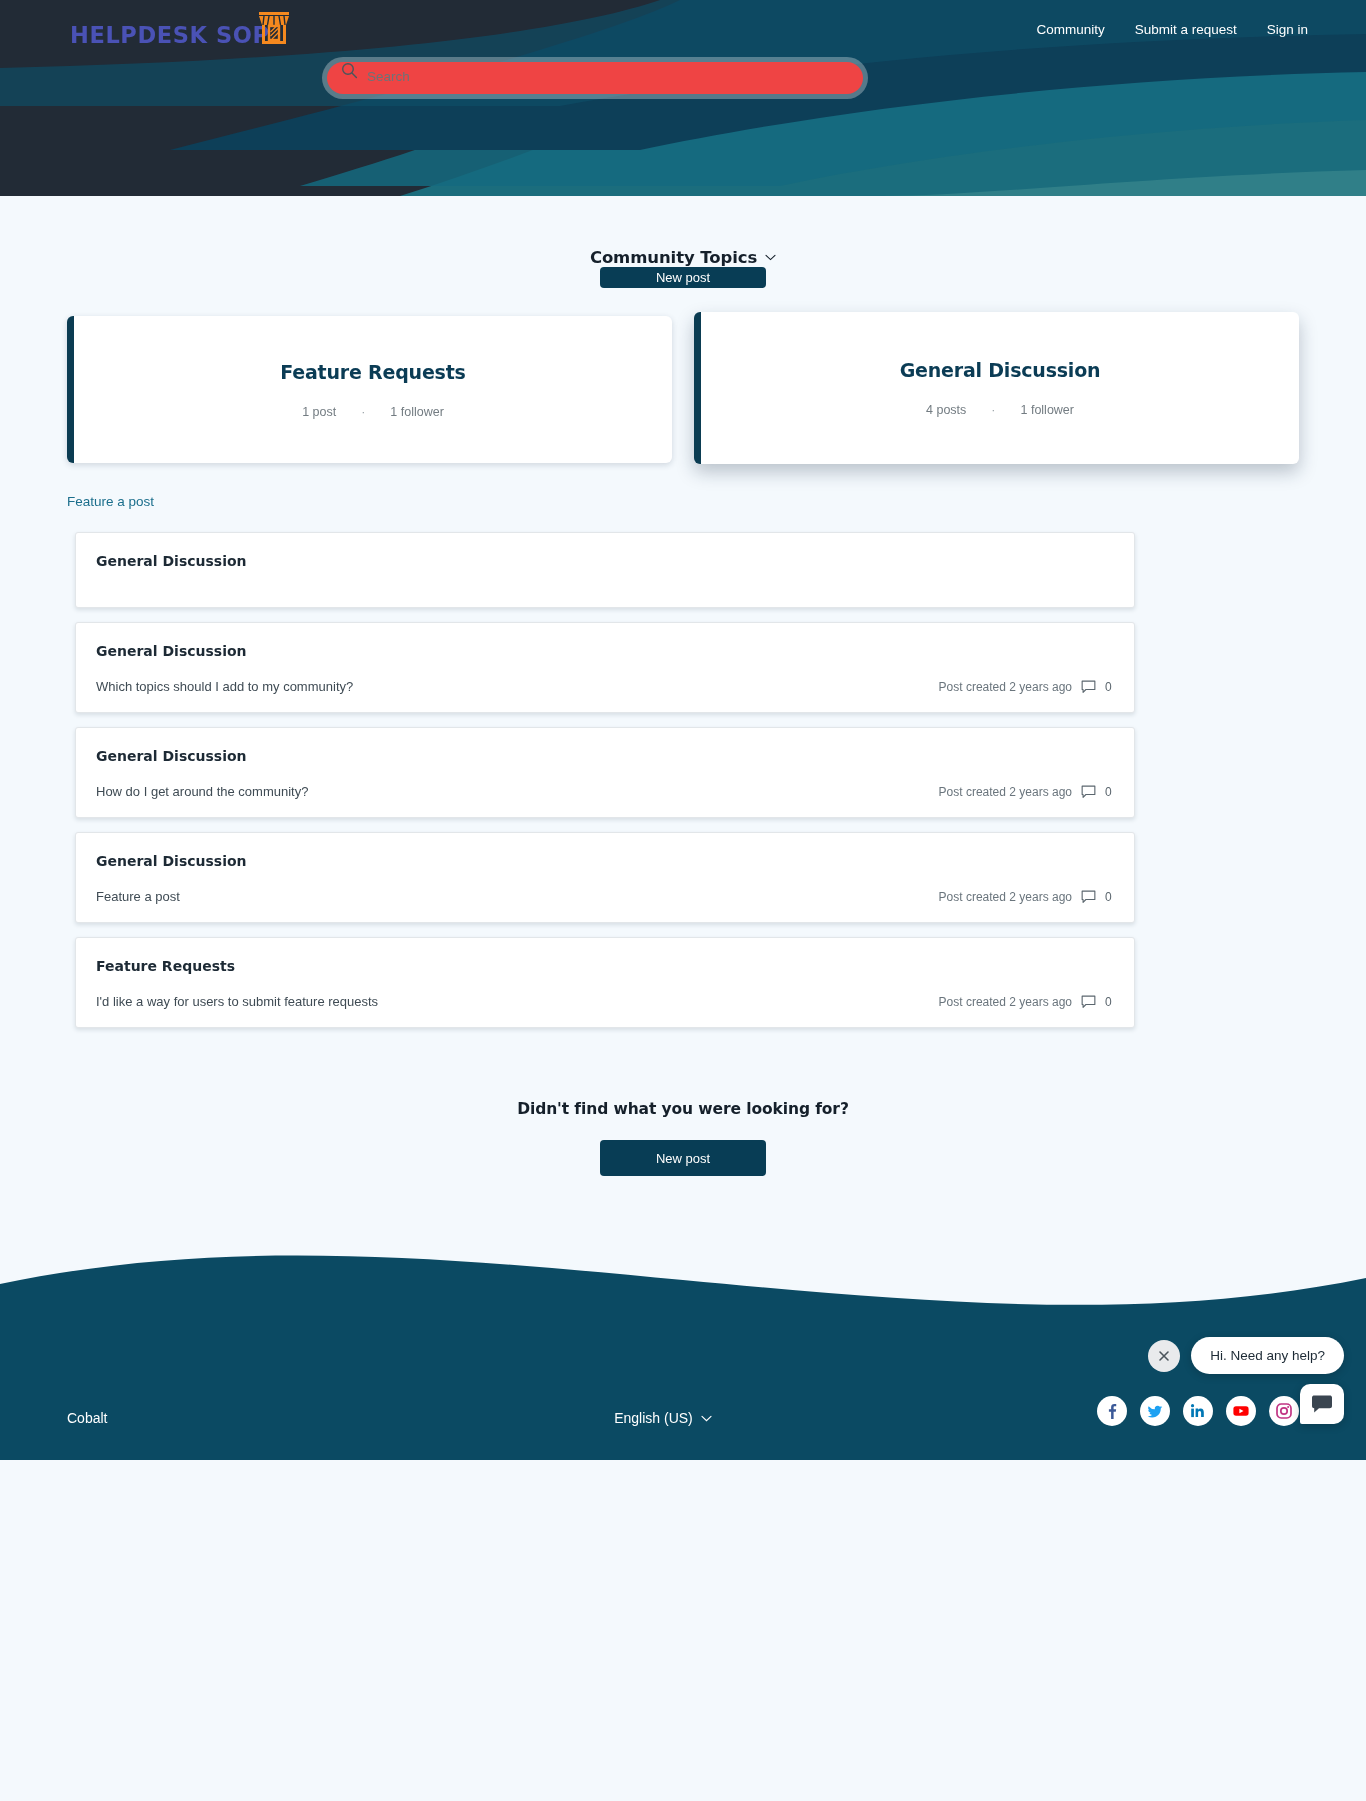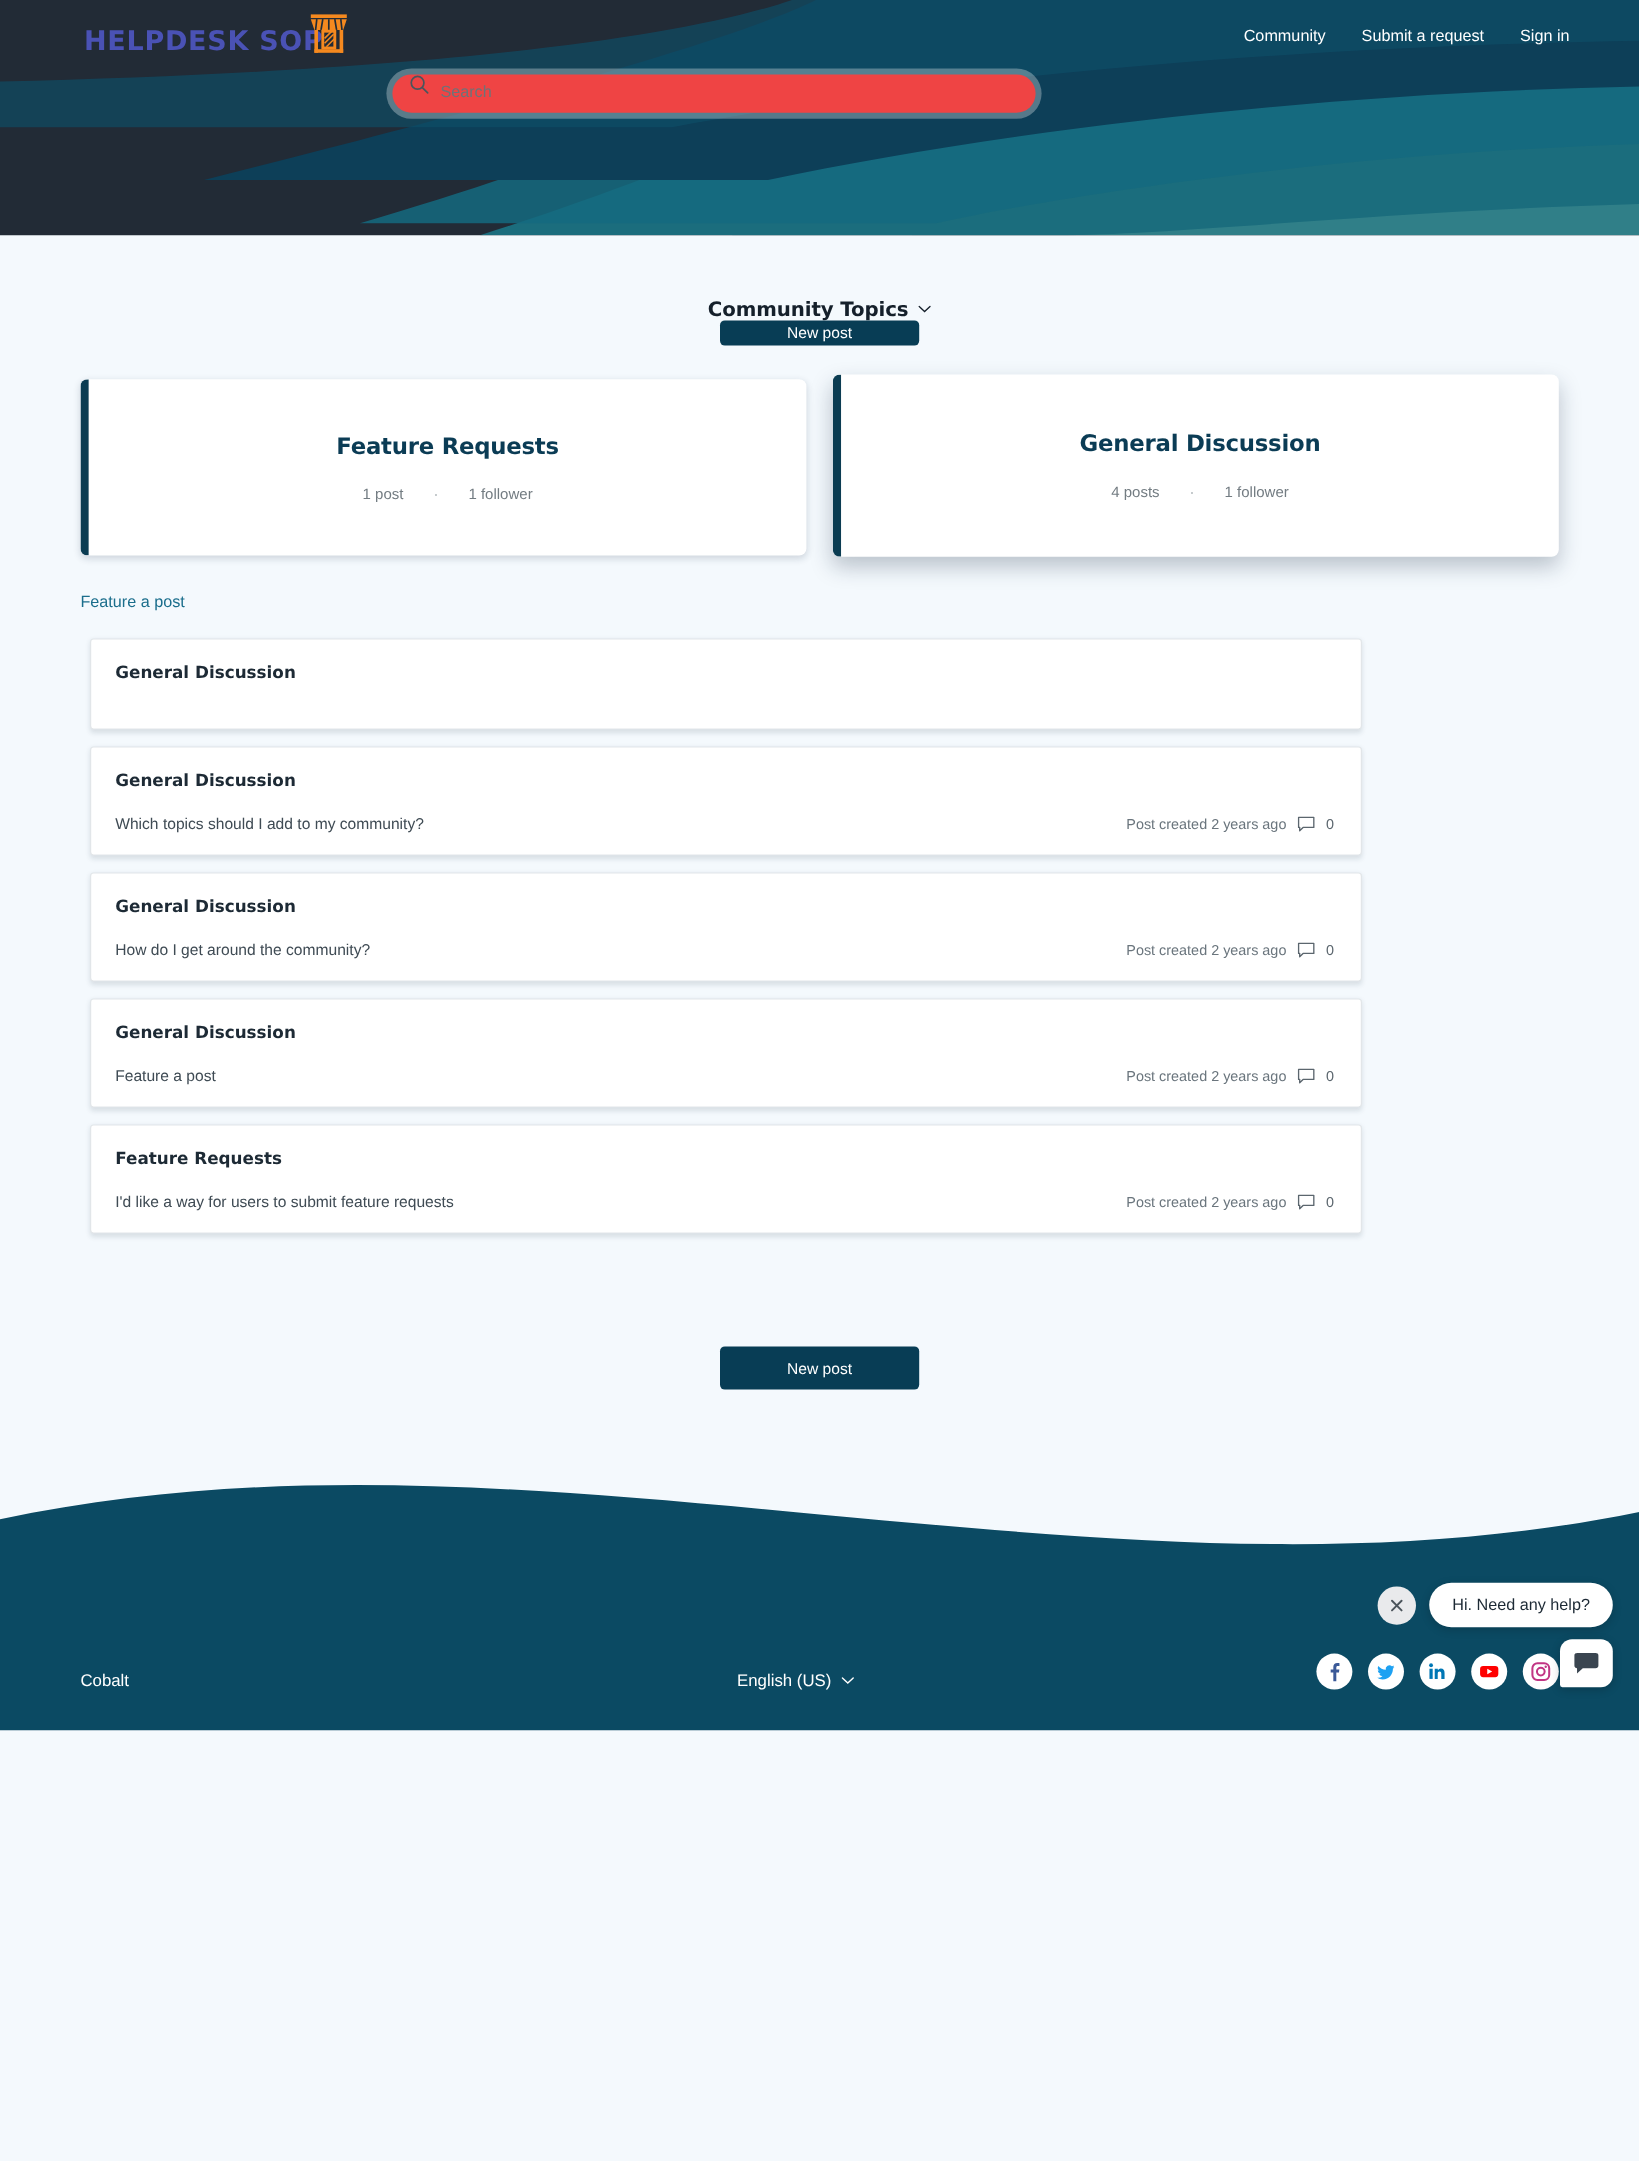--- a/index.html
+++ b/index.html
@@ -512,20 +512,21 @@
               <path d="M1.2 1.2 H14.8 V10.2 H5.2 L2.2 13.2 V10.2 H1.2 Z" fill="none" stroke="#5b666e" stroke-width="1.2" stroke-linejoin="round"></path>
             </svg>
             <span class="comment-count">0</span>
           </div>
         </div>
       </div>
 
     </div>
 
     <div class="cta">
+      <div class="cta-text">Didn't find what you were looking for?</div>
       <button class="btn-primary">New post</button>
     </div>
 
   </div>
 </main>
 
 <footer class="site-footer">
   <svg class="footer-wave" viewBox="0 0 1366 216" preserveAspectRatio="none">
     <rect x="0" y="0" width="1366" height="216" fill="#f4f9fd"></rect>
     <path d="M0,40 C220,-6 430,12 683,36 C940,60 1150,78 1366,34 L1366,216 L0,216 Z" fill="#0b4a63"></path>

